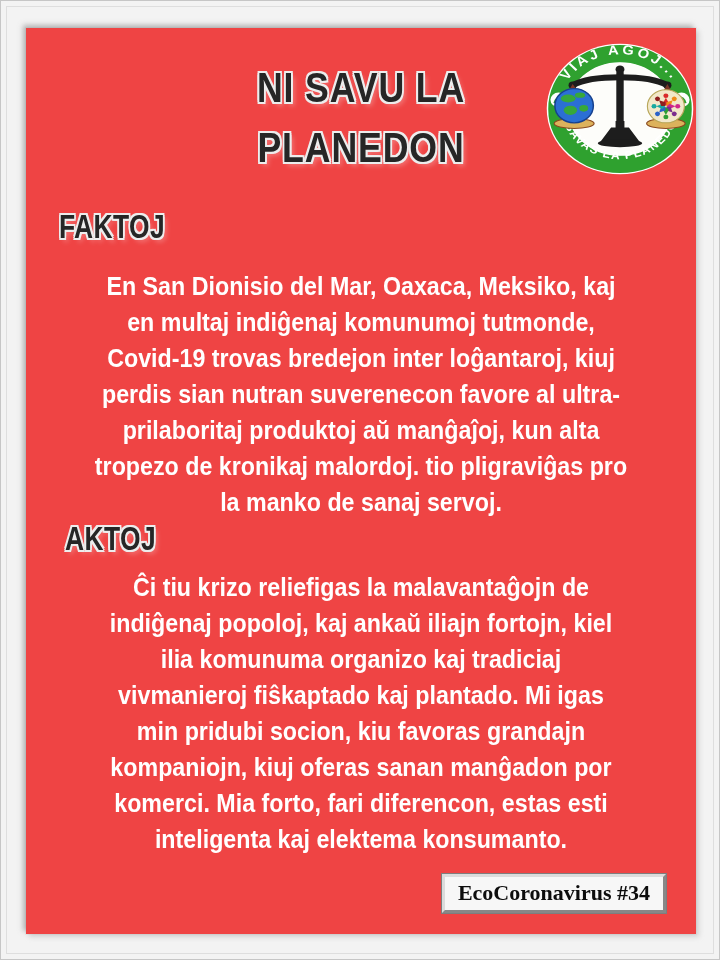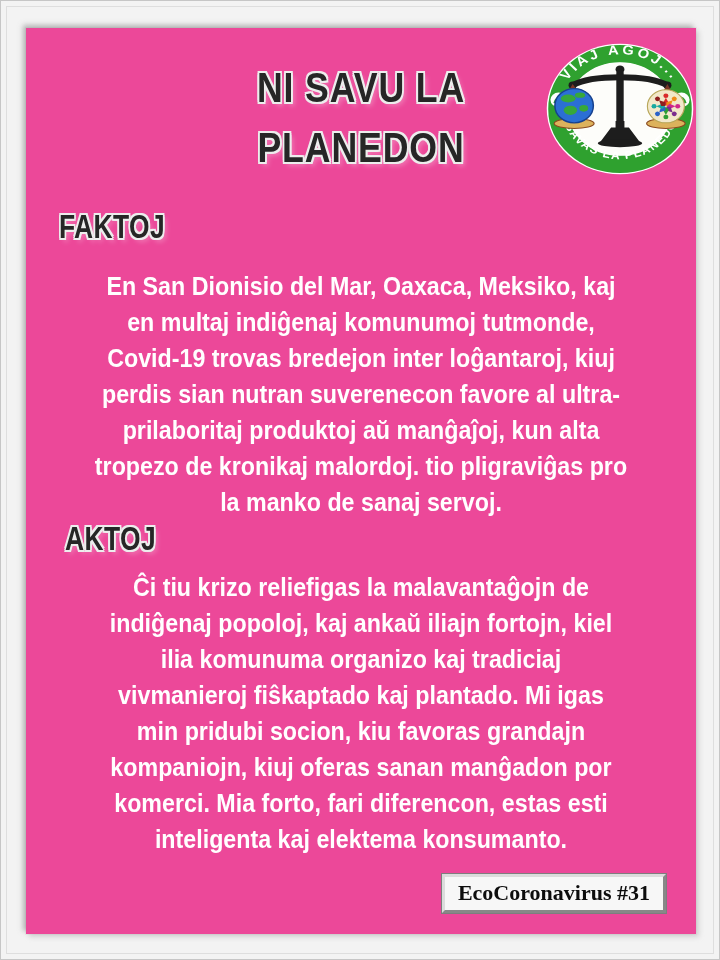--- a/index.html
+++ b/index.html
@@ -6,21 +6,21 @@
   .page{
     position:relative;width:720px;height:960px;overflow:hidden;
     background:#f3f3f3;border:1px solid #c6c6c6;box-sizing:border-box;
     font-family:"Liberation Sans", sans-serif;
   }
   .frame-hairline{
     position:absolute;inset:5px;border:1px solid #dedede;pointer-events:none;
   }
   .board{
     position:absolute;left:25px;top:27px;width:670px;height:906px;
-    background:#ec4899;
+    background:#ef4444;
     box-shadow:
       -3px -3px 5px rgba(120,120,120,.5),
        3px  3px 5px rgba(165,165,165,.4),
        0 0 0 1px #ececec;
   }
   
   .outline-text{
     color:#262626;font-weight:bold;
     text-shadow:
       -2px -2px 0 #ededed, -2px 0 0 #ededed, -2px 2px 0 #ededed,
@@ -177,16 +177,16 @@
       <div class="line">Ĉi tiu krizo reliefigas la malavantaĝojn de</div>
       <div class="line">indiĝenaj popoloj, kaj ankaŭ iliajn fortojn, kiel</div>
       <div class="line">ilia komunuma organizo kaj tradiciaj</div>
       <div class="line">vivmanieroj fiŝkaptado kaj plantado. Mi igas</div>
       <div class="line">min pridubi socion, kiu favoras grandajn</div>
       <div class="line">kompaniojn, kiuj oferas sanan manĝadon por</div>
       <div class="line">komerci. Mia forto, fari diferencon, estas esti</div>
       <div class="line">inteligenta kaj elektema konsumanto.</div>
     </div>
 
-    <div class="badge">EcoCoronavirus #31</div>
+    <div class="badge">EcoCoronavirus #34</div>
 
   </div>
 </div>
 
 </body></html>

